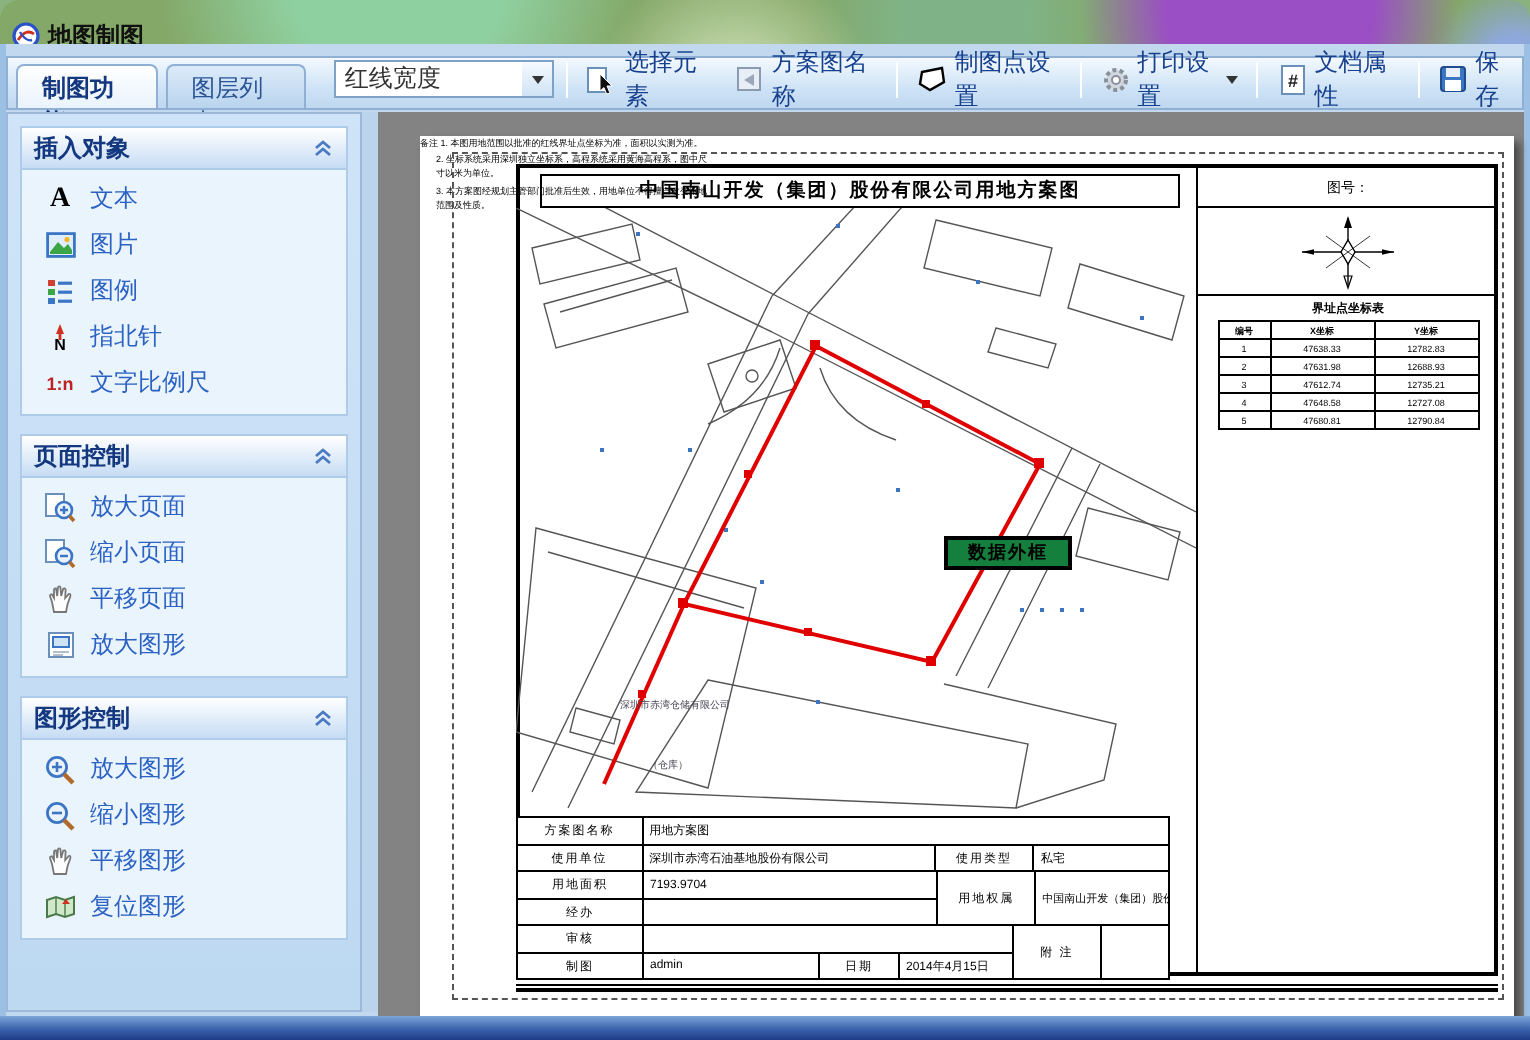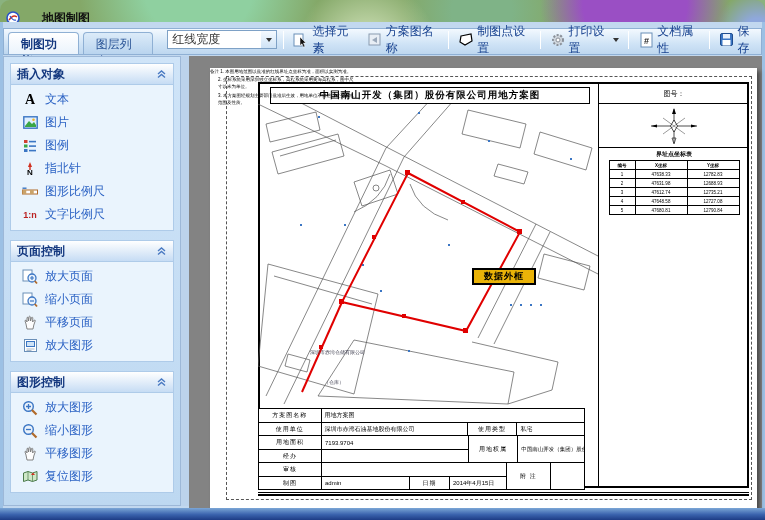--- a/index.html
+++ b/index.html
@@ -8,21 +8,21 @@
 
   
   #titlebar { position:absolute; left:0; top:0; width:765px; height:36px;
     background:#84a868;
     background-image:
       radial-gradient(circle at 83% 10%, #9a4fc4 0 52px, rgba(154,79,196,0) 95px),
       radial-gradient(circle at 99% 90%, #8fa8dc 0 14px, rgba(143,168,220,0) 42px),
       radial-gradient(circle at 26% -40%, #8fd0a0 0 55px, rgba(143,208,160,0) 120px),
       radial-gradient(circle at 48% 140%, #b9d0a0 0 28px, rgba(185,208,160,0) 70px),
       radial-gradient(circle at 63% 30%, #7fb387 0 30px, rgba(127,179,135,0) 80px);
-    display:flex; align-items:center; padding-left:5px; gap:21px;border-radius:10px; }
+    display:flex; align-items:center; padding-left:5px; gap:3px;border-radius:10px; }
   #titlebar .apptitle { font-size:12px; font-weight:bold; color:#111; }
 
   
   #appframe { position:absolute; left:0; top:22px; width:765px; height:498px;
     background:#c2d8ef; border-left:3px solid #9cc0e4; border-right:3px solid #9cc0e4; }
   #bottomborder { position:absolute; left:0; top:508px; width:765px; height:12px;
     background:linear-gradient(#7ba6d6,#3a62ad 55%,#1e3c85); }
 
   
   #tabstrip { position:absolute; left:3px; top:28px; width:759px; height:27px;
@@ -81,21 +81,21 @@
   table.coord th, table.coord td { border:1px solid #000; font-size:4.5px; font-weight:normal;
     text-align:center; height:9px; padding:0 1px; color:#000; }
   table.coord th { font-weight:bold; }
   .cw1{width:26px;} .cw2{width:52px;} .cw3{width:52px;}
   #notes { top:356px; left:392px; width:146px; font-size:4.5px; line-height:1.6; color:#000; }
   #notes p { margin:0 0 1px 0; }
   #notes p + p { padding-left:8px; }
 
   
   #mapsvg { position:absolute; left:48px; top:36px; }
-  #data-frame-label { position:absolute; left:262px; top:200px; width:64px; height:17px; background:#eab308;
+  #data-frame-label { position:absolute; left:262px; top:200px; width:64px; height:17px; background:#15803d;
     border:2px solid #000; display:flex; align-items:center; justify-content:center;
     font-size:9px; font-weight:bold; letter-spacing:1px; color:#000; }
 
   
   #form { position:absolute; left:48px; top:340px; width:327px; border:1.5px solid #000; background:#fff; font-size:6px; color:#000; }
   .frow { display:flex; border-top:1px solid #000; height:13px; }
   .frow:first-child { border-top:none; }
   .fcell { border-left:1px solid #000; display:flex; align-items:center; padding-left:3px; overflow:hidden; white-space:nowrap; }
   .fcell:first-child { border-left:none; }
   .flabel { justify-content:center; padding-left:0; letter-spacing:1px; }
@@ -242,31 +242,20 @@
       </div>
       <div class="sideitem">
         <span class="ic">
           <svg width="14" height="15" viewBox="0 0 14 15">
             <path d="M5,6 L7,1 L9,6 Z" fill="#d03020"></path>
             <rect x="6.3" y="5" width="1.4" height="4" fill="#d03020"></rect>
             <text x="7" y="14" font-size="8" font-weight="bold" fill="#000" text-anchor="middle">N</text>
           </svg>
         </span>
         <span>指北针</span>
-      </div>
-      <div class="sideitem">
-        <span class="ic">
-          <svg width="16" height="10" viewBox="0 0 16 10">
-            <rect x="0.5" y="3" width="15" height="4" fill="#fff" stroke="#b06a2a"></rect>
-            <rect x="0.5" y="3" width="3.75" height="4" fill="#caa36a"></rect>
-            <rect x="8" y="3" width="3.75" height="4" fill="#caa36a"></rect>
-            <rect x="0.5" y="0.5" width="4" height="1.4" fill="#3b76c4"></rect>
-          </svg>
-        </span>
-        <span>图形比例尺</span>
       </div>
       <div class="sideitem">
         <span class="ic ic-ratio">1:n</span>
         <span>文字比例尺</span>
       </div>
     </div>
   </div>
 
   <div class="group">
     <div class="group-header">

